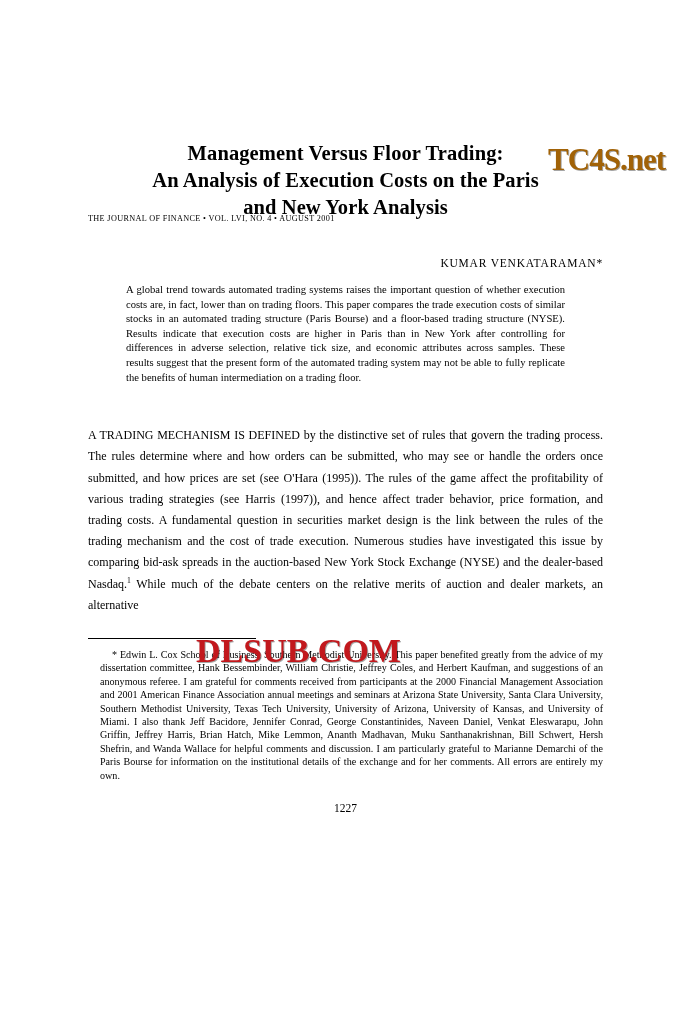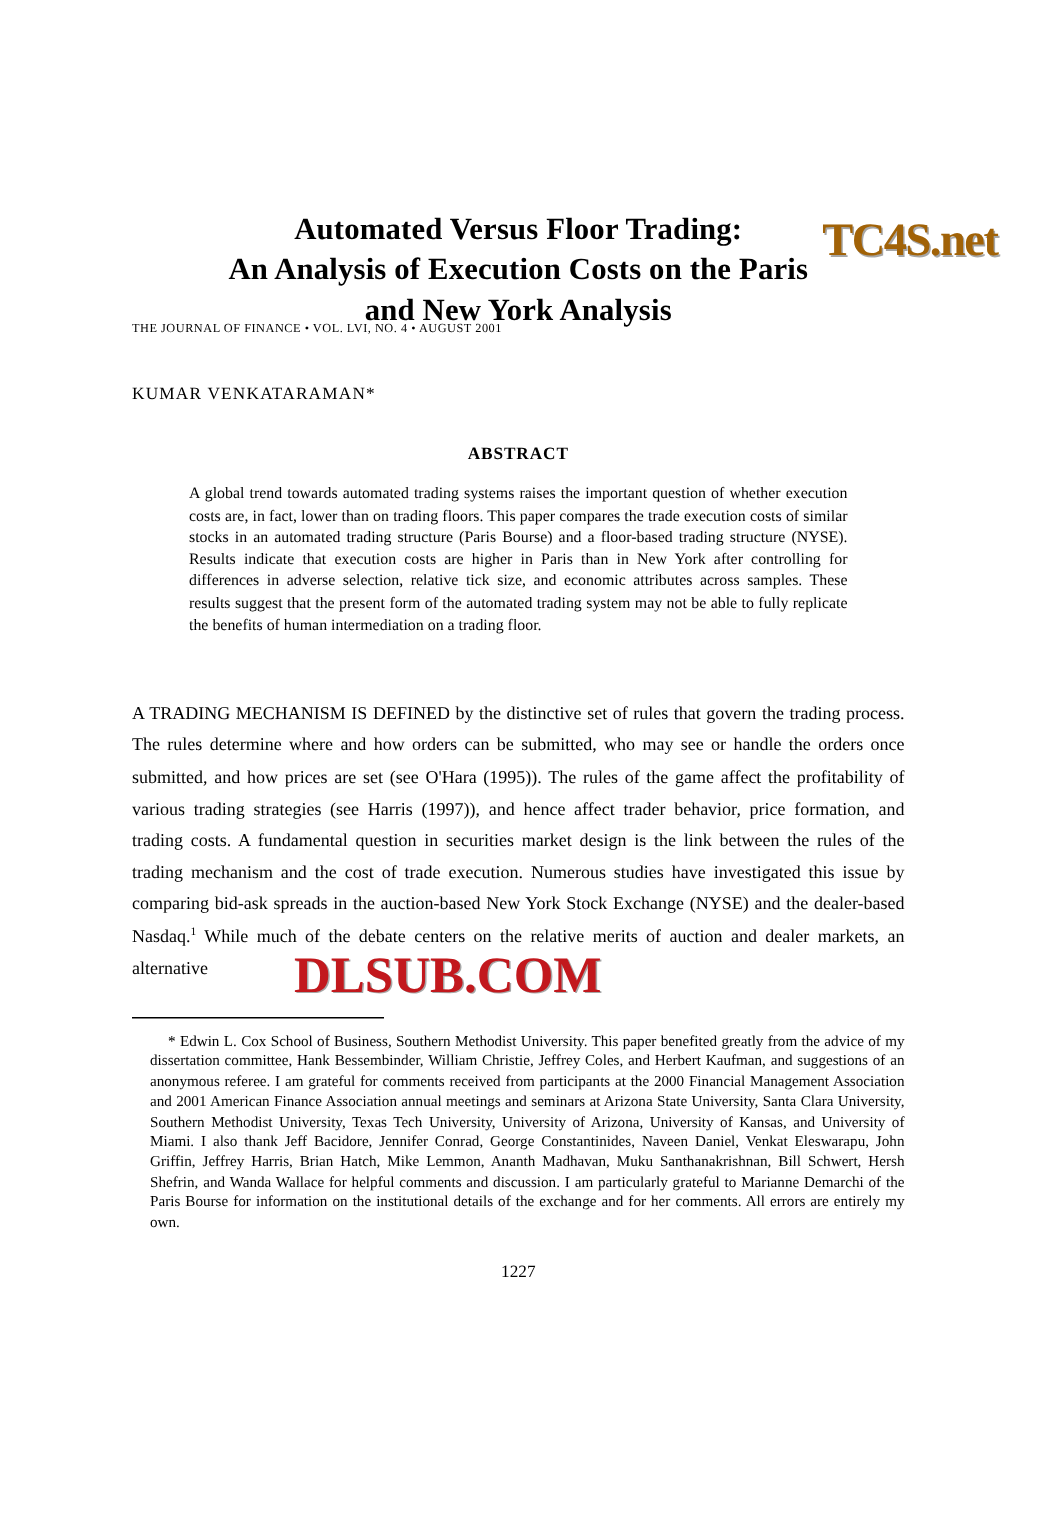--- a/index.html
+++ b/index.html
@@ -61,21 +61,21 @@
     text-align: center;
   }
   .title-line {
     font-size: 20.5px;
     font-weight: bold;
     line-height: 27px;
     letter-spacing: 0.1px;
   }
   .author {
     margin-top: 36px;
-    text-align: left;
+    text-align: right;
     font-size: 11.5px;
     letter-spacing: 0.8px;
   }
   .abstract-head {
     margin-top: 28px;
     text-align: center;
     font-size: 11.5px;
     font-weight: bold;
     letter-spacing: 0.6px;
   }
@@ -125,28 +125,27 @@
   }
 </style>
 </head>
 <body>
 
 <div class="page">
 
   <div class="running-head">THE JOURNAL OF FINANCE • VOL. LVI, NO. 4 • AUGUST 2001</div>
 
   <div class="title-block">
-    <div class="title-line">Automated Versus Floor Trading:</div>
+    <div class="title-line">Management Versus Floor Trading:</div>
     <div class="title-line">An Analysis of Execution Costs on the Paris</div>
     <div class="title-line">and New York Analysis</div>
   </div>
 
   <div class="author">KUMAR VENKATARAMAN*</div>
 
-  <div class="abstract-head">ABSTRACT</div>
   <div class="abstract-body">A global trend towards automated trading systems raises the important question of whether execution costs are, in fact, lower than on trading floors. This paper compares the trade execution costs of similar stocks in an automated trading structure (Paris Bourse) and a floor-based trading structure (NYSE). Results indicate that execution costs are higher in Paris than in New York after controlling for differences in adverse selection, relative tick size, and economic attributes across samples. These results suggest that the present form of the automated trading system may not be able to fully replicate the benefits of human intermediation on a trading floor.</div>
 
   <div class="body-text">
     <span class="smallcaps">A TRADING MECHANISM IS DEFINED</span><span> by the distinctive set of rules that govern the trading process. The rules determine where and how orders can be submitted, who may see or handle the orders once submitted, and how prices are set (see O'Hara (1995)). The rules of the game affect the profitability of various trading strategies (see Harris (1997)), and hence affect trader behavior, price formation, and trading costs. A fundamental question in securities market design is the link between the rules of the trading mechanism and the cost of trade execution. Numerous studies have investigated this issue by comparing bid-ask spreads in the auction-based New York Stock Exchange (NYSE) and the dealer-based Nasdaq.</span><sup>1</sup><span> While much of the debate centers on the relative merits of auction and dealer markets, an alternative</span>
   </div>
 
   <div class="foot-rule"></div>
 
   <div class="footnotes">
     <p>* Edwin L. Cox School of Business, Southern Methodist University. This paper benefited greatly from the advice of my dissertation committee, Hank Bessembinder, William Christie, Jeffrey Coles, and Herbert Kaufman, and suggestions of an anonymous referee. I am grateful for comments received from participants at the 2000 Financial Management Association and 2001 American Finance Association annual meetings and seminars at Arizona State University, Santa Clara University, Southern Methodist University, Texas Tech University, University of Arizona, University of Kansas, and University of Miami. I also thank Jeff Bacidore, Jennifer Conrad, George Constantinides, Naveen Daniel, Venkat Eleswarapu, John Griffin, Jeffrey Harris, Brian Hatch, Mike Lemmon, Ananth Madhavan, Muku Santhanakrishnan, Bill Schwert, Hersh Shefrin, and Wanda Wallace for helpful comments and discussion. I am particularly grateful to Marianne Demarchi of the Paris Bourse for information on the institutional details of the exchange and for her comments. All errors are entirely my own.</p>

